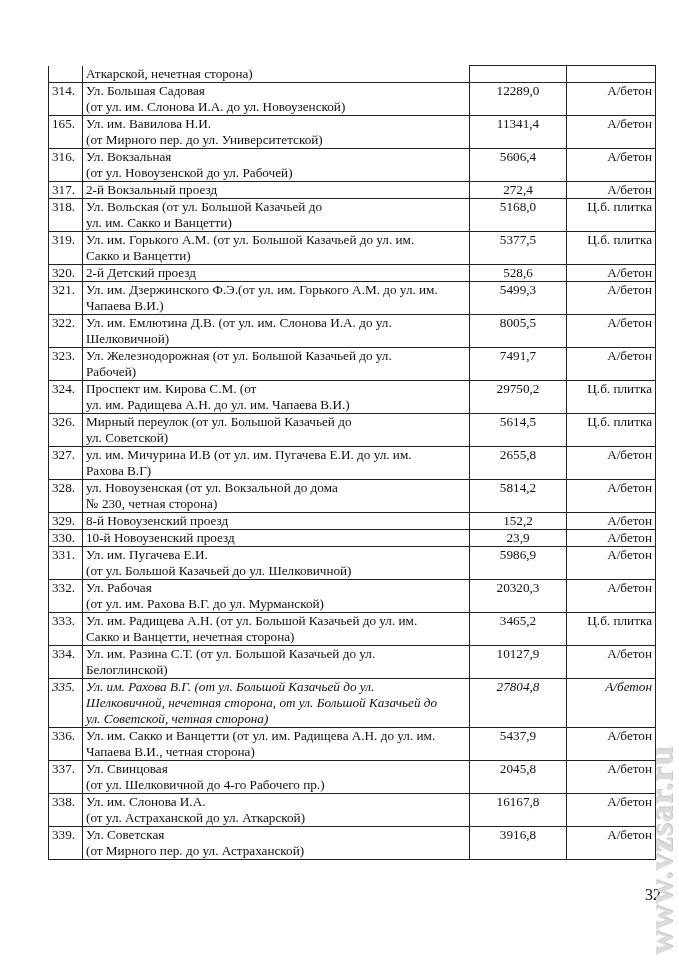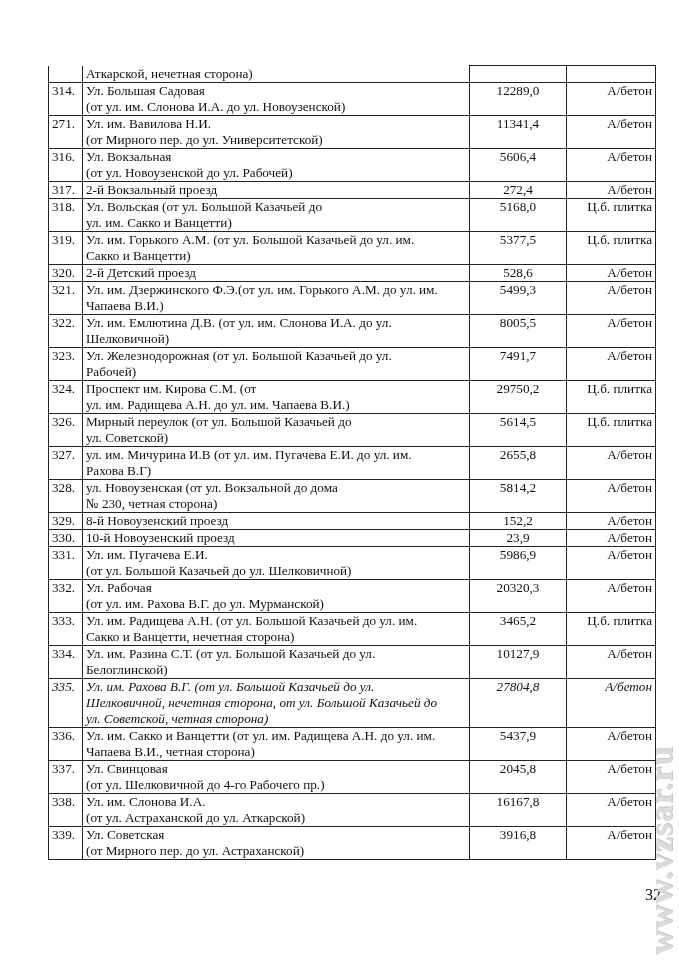--- a/index.html
+++ b/index.html
@@ -79,21 +79,21 @@
         <td class="type"></td>
       </tr>
         <tr style="" class="row-2">
         <td class="num">314.</td>
         <td class="name">Ул. Большая  Садовая
 (от ул. им. Слонова И.А. до ул. Новоузенской)</td>
         <td class="area">12289,0</td>
         <td class="type">А/бетон</td>
       </tr>
         <tr style="" class="row-2">
-        <td class="num">271.</td>
+        <td class="num">165.</td>
         <td class="name">Ул. им. Вавилова Н.И.
 (от Мирного пер. до  ул. Университетской)</td>
         <td class="area">11341,4</td>
         <td class="type">А/бетон</td>
       </tr>
         <tr style="" class="row-2">
         <td class="num">316.</td>
         <td class="name">Ул. Вокзальная
 (от ул. Новоузенской  до ул. Рабочей)</td>
         <td class="area">5606,4</td>

